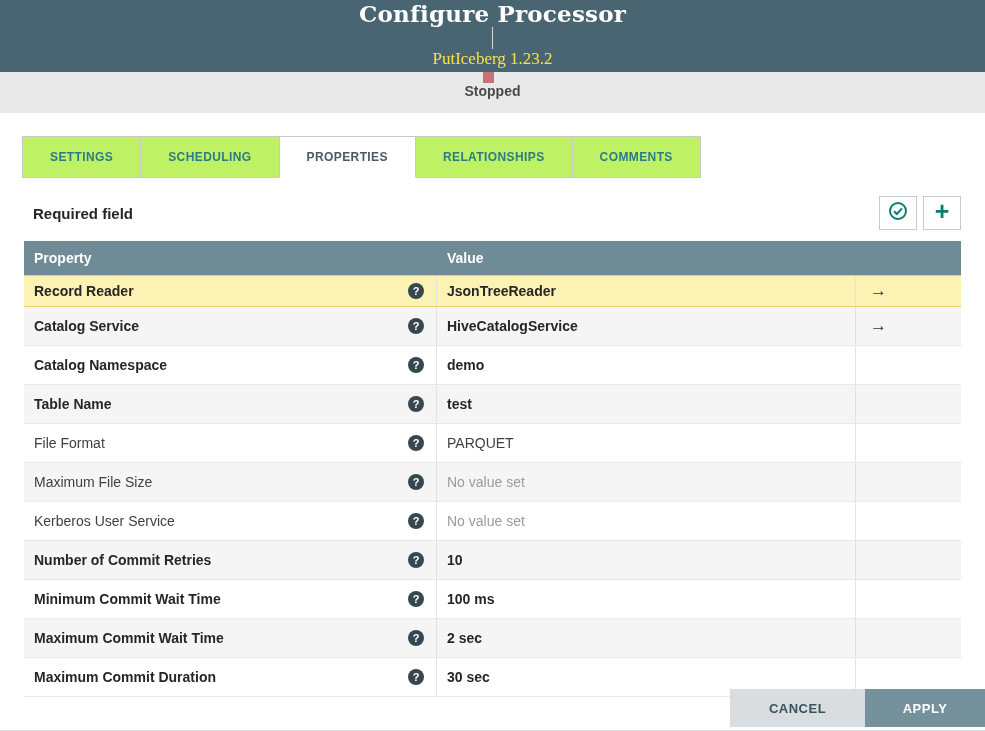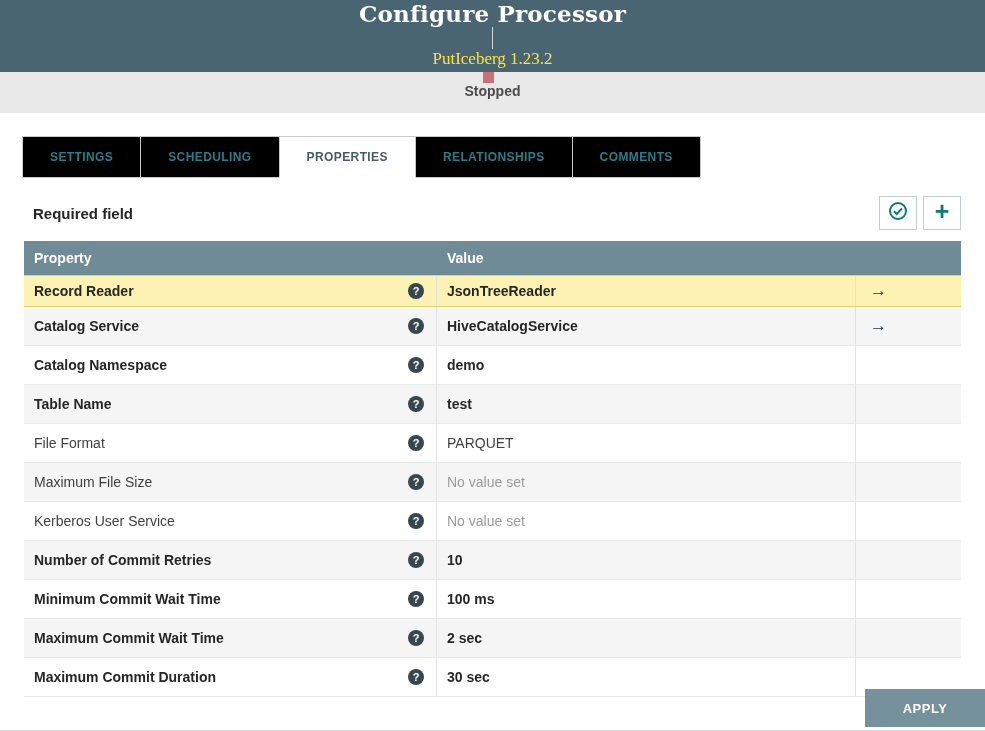--- a/index.html
+++ b/index.html
@@ -13,21 +13,21 @@
   .header .divider { width:1px; height:22px; background:rgba(255,255,255,0.75); margin:0 14px; }
   .header .subtitle { font-family:Liberation Serif, serif; font-size:17px; color:#fde047; }
 
   
   .statusbar { height:41px; background:#e9e9e9; display:flex; align-items:center; padding:0 28px;flex-direction:column; }
   .status-square { width:11px; height:11px; background:#c97177; margin-right:9px; }
   .status-label { font-size:14px; font-weight:bold; color:#4a4a4a; }
 
   
   .tabs { display:flex; margin:23px 0 0 22px; }
-  .tab { height:42px; line-height:40px; padding:0 27px; background:#000000; border:1px solid #c9c9c9; margin-left:-1px; font-size:12px; font-weight:bold; color:#2b7c87; letter-spacing:0.4px; cursor:pointer; white-space:nowrap; }
+  .tab { height:42px; line-height:40px; padding:0 27px; background:#bef264; border:1px solid #c9c9c9; margin-left:-1px; font-size:12px; font-weight:bold; color:#2b7c87; letter-spacing:0.4px; cursor:pointer; white-space:nowrap; }
   .tab:first-child { margin-left:0; }
   .tab.active { background:#fff; color:#4a5b62; border-bottom-color:#fff; position:relative; z-index:2; }
 
   
   .toolbar { display:flex; align-items:center; justify-content:space-between; margin:18px 24px 11px 24px; }
   .required-label { font-size:15px; font-weight:bold; color:#262626; margin-left:9px; }
   .toolbar-buttons { display:flex; gap:6px; }
   .icon-btn { width:38px; height:34px; background:#fff; border:1px solid #c5cbce; display:flex; align-items:center; justify-content:center; cursor:pointer; }
   .plus-glyph { font-size:25px; font-weight:bold; color:#0b7d6e; line-height:1; margin-top:-3px; }
 
@@ -227,16 +227,17 @@
           <span class="help">?</span>
         </div>
       <div class="cell val">
           <span class="vtext bold">30 sec</span>
         </div>
       <div class="cell goto"></div>
     </div>
   </div>
 
   <div class="footer">
+    <button class="btn cancel">CANCEL</button>
     <button class="btn apply">APPLY</button>
   </div>
 
 </div>
 
 </body></html>

